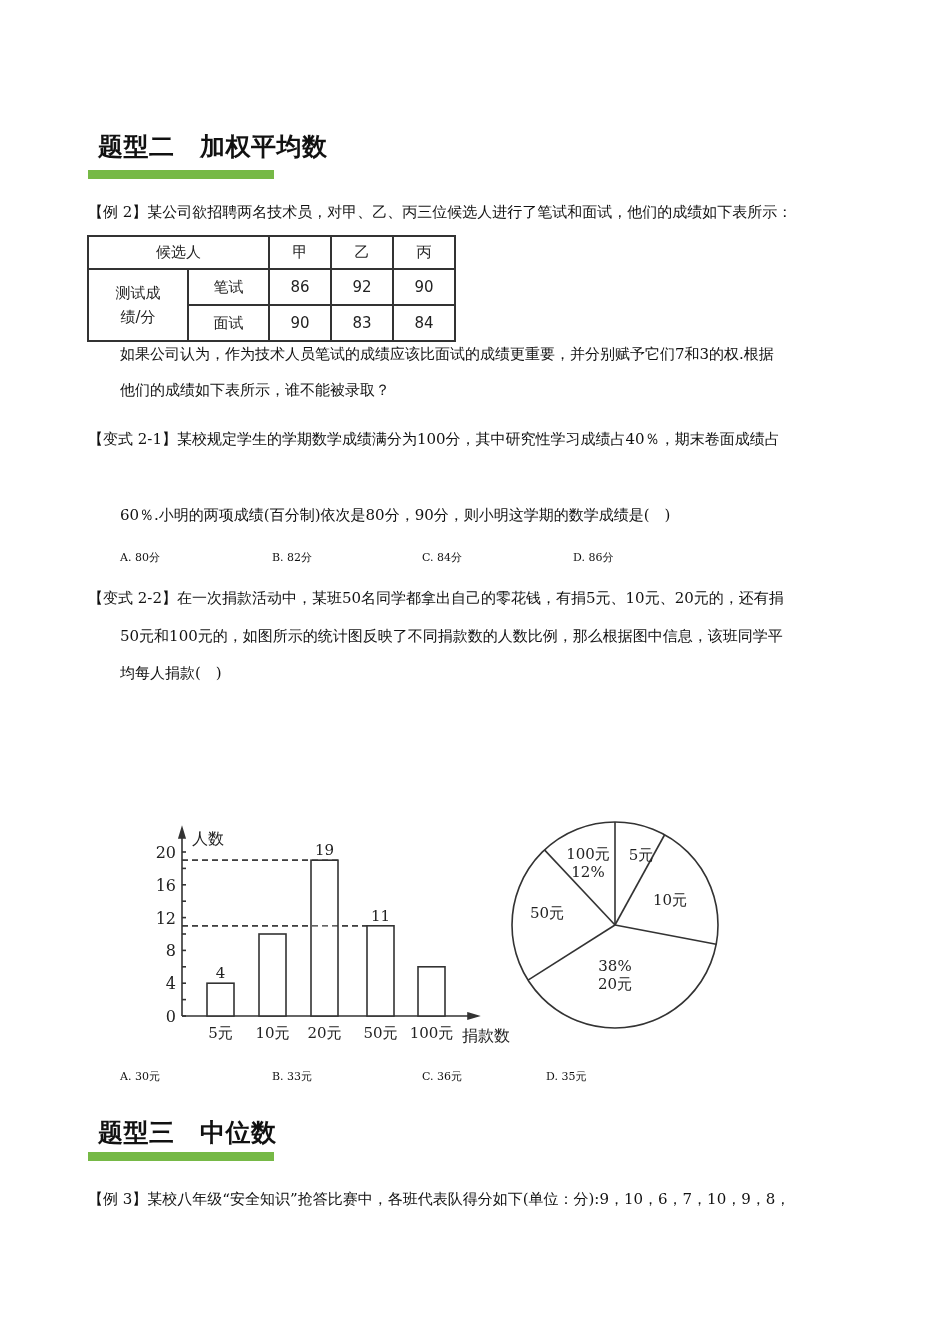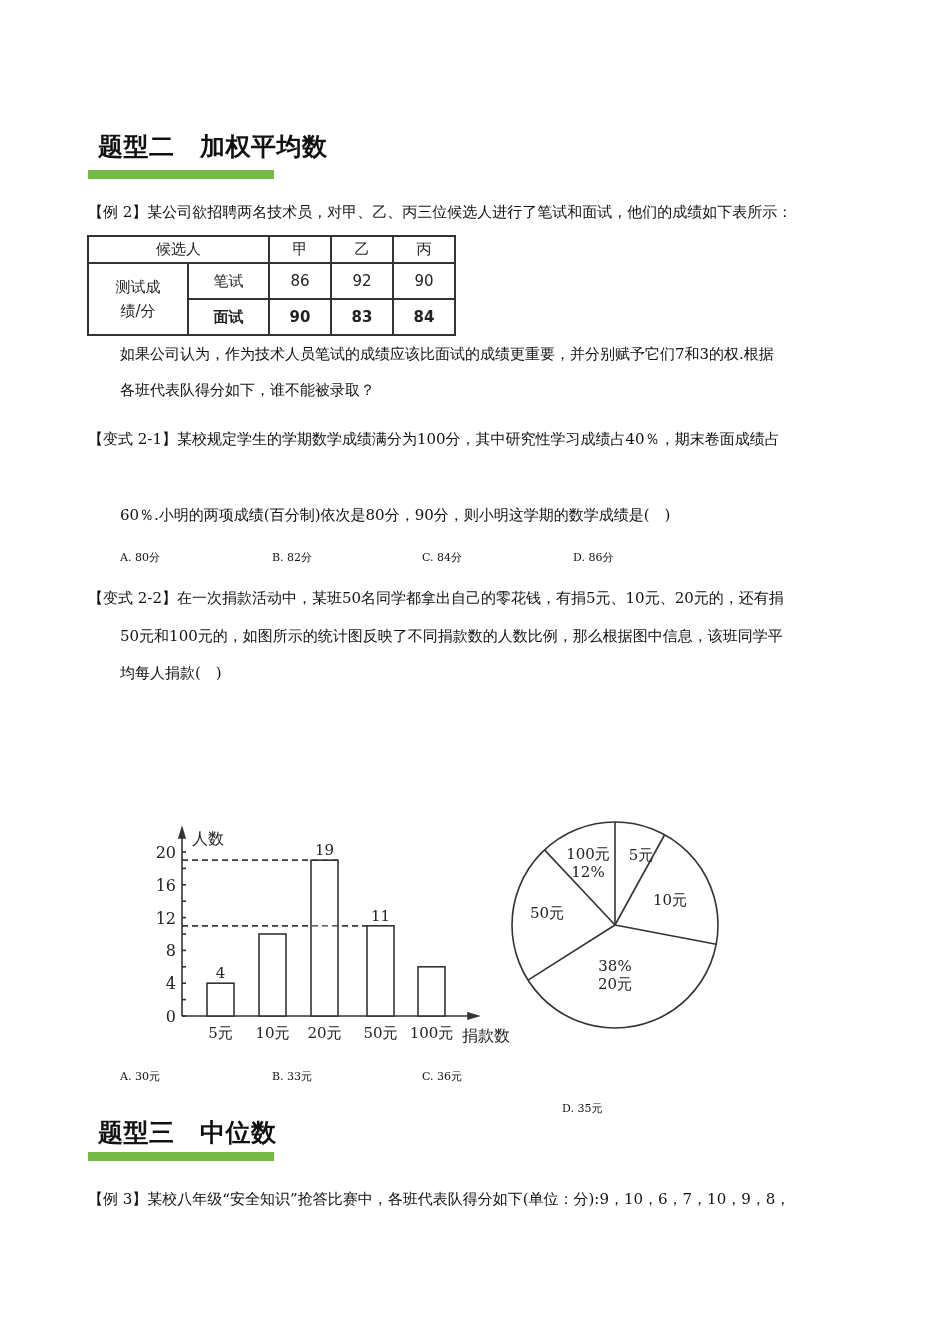--- a/index.html
+++ b/index.html
@@ -22,47 +22,47 @@
 
 <div class="abs heading" style="left:98px; top:130px;">题型二　加权平均数</div>
 <div class="abs greenbar" style="left:88px; top:170px; width:186px; background:#76b946;"></div>
 
 <div class="abs para" style="left:88px; top:202px;">
   <span class="tag">【例 2】</span><span>某公司欲招聘两名技术员，对甲、乙、丙三位候选人进行了笔试和面试，他们的成绩如下表所示：</span>
 </div>
 
 <table class="scores">
   <tbody>
-      <tr style="height:27px;">
+      <tr style="height:33px;">
     <td colspan="2" style="width:179px;">候选人</td>
     <td style="width:60px;">甲</td>
     <td style="width:60px;">乙</td>
     <td style="width:60px;">丙</td>
   </tr>
   <tr style="height:36px;">
     <td rowspan="2" style="width:98px; line-height:24px;">
       <div>测试成</div>
       <div>绩/分</div>
     </td>
     <td style="width:79px;">笔试</td>
     <td>86</td>
     <td>92</td>
     <td>90</td>
   </tr>
-  <tr style="height:36px;font-weight:bold;">
+  <tr style="height:36px;">
     <td>面试</td>
     <td>90</td>
     <td>83</td>
     <td>84</td>
   </tr>
 </tbody>
   </table>
 
 <div class="abs para" style="left:120px; top:344px;">如果公司认为，作为技术人员笔试的成绩应该比面试的成绩更重要，并分别赋予它们7和3的权.根据</div>
-<div class="abs para" style="left:120px; top:380px;">各班代表队得分如下，谁不能被录取？</div>
+<div class="abs para" style="left:120px; top:380px;">他们的成绩如下表所示，谁不能被录取？</div>
 
 <div class="abs para" style="left:88px; top:429px;">
   <span class="tag">【变式 2-1】</span><span>某校规定学生的学期数学成绩满分为100分，其中研究性学习成绩占40％，期末卷面成绩占</span>
 </div>
 <div class="abs para" style="left:120px; top:505px;">60％.小明的两项成绩(百分制)依次是80分，90分，则小明这学期的数学成绩是(　)</div>
 <div class="abs opt" style="left:120px; top:550px;">A.  80分</div>
 <div class="abs opt" style="left:272px; top:550px;">B.  82分</div>
 <div class="abs opt" style="left:422px; top:550px;">C.  84分</div>
 <div class="abs opt" style="left:573px; top:550px;">D.  86分</div>
 
@@ -131,20 +131,20 @@
       <text x="115" y="174" text-anchor="middle" font-size="15" fill="#222">20元</text>
       <text x="47" y="103" text-anchor="middle" font-size="15" fill="#222">50元</text>
       <text x="88" y="44" text-anchor="middle" font-size="15" fill="#222">100元</text>
       <text x="88" y="62" text-anchor="middle" font-size="15" fill="#222">12%</text>
     </g>
 </svg>
 
 <div class="abs opt" style="left:120px; top:1069px;">A.  30元</div>
 <div class="abs opt" style="left:272px; top:1069px;">B.  33元</div>
 <div class="abs opt" style="left:422px; top:1069px;">C.  36元</div>
-<div class="abs opt" style="left:562px; top:1069px;margin-top:32px;">D.  35元</div>
+<div class="abs opt" style="left:546px; top:1069px;">D.  35元</div>
 
 <div class="abs heading" style="left:98px; top:1116px;">题型三　中位数</div>
 <div class="abs greenbar" style="left:88px; top:1152px; width:186px; background:#76b946;"></div>
 
 <div class="abs para" style="left:88px; top:1189px;">
   <span class="tag">【例 3】</span><span>某校八年级“安全知识”抢答比赛中，各班代表队得分如下(单位：分):9，10，6，7，10，9，8，</span>
 </div>
 
 </body></html>

